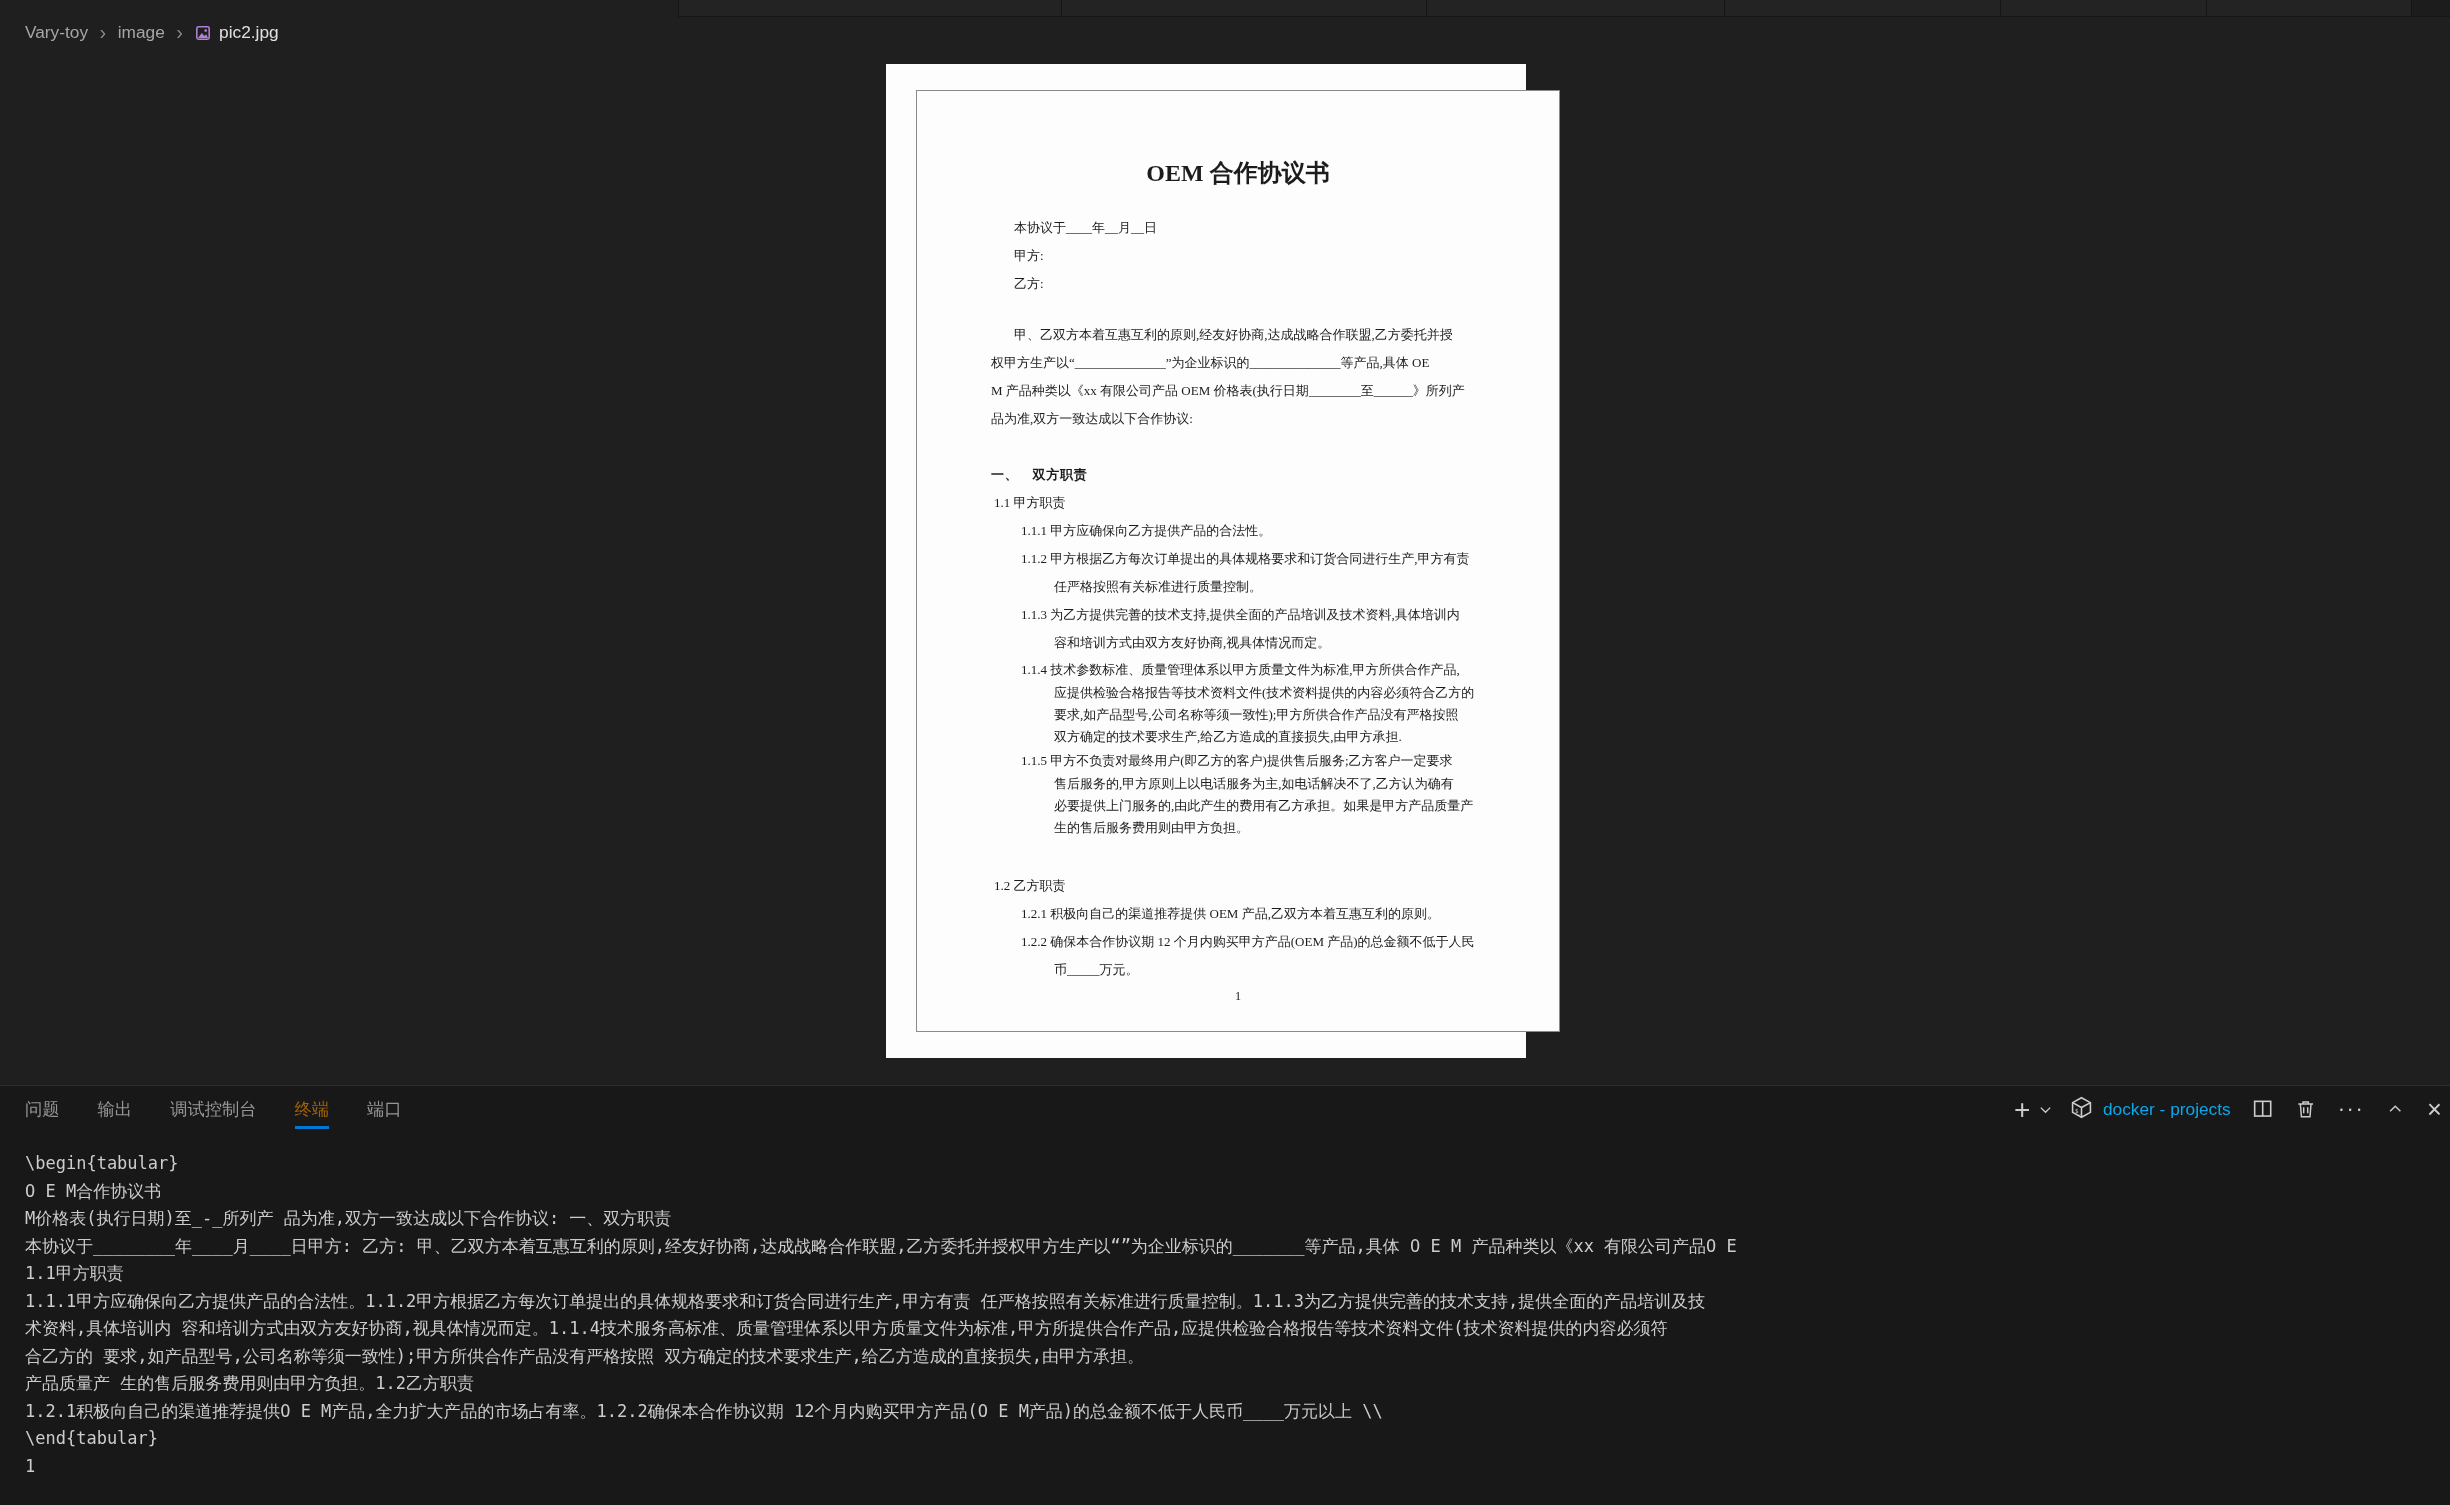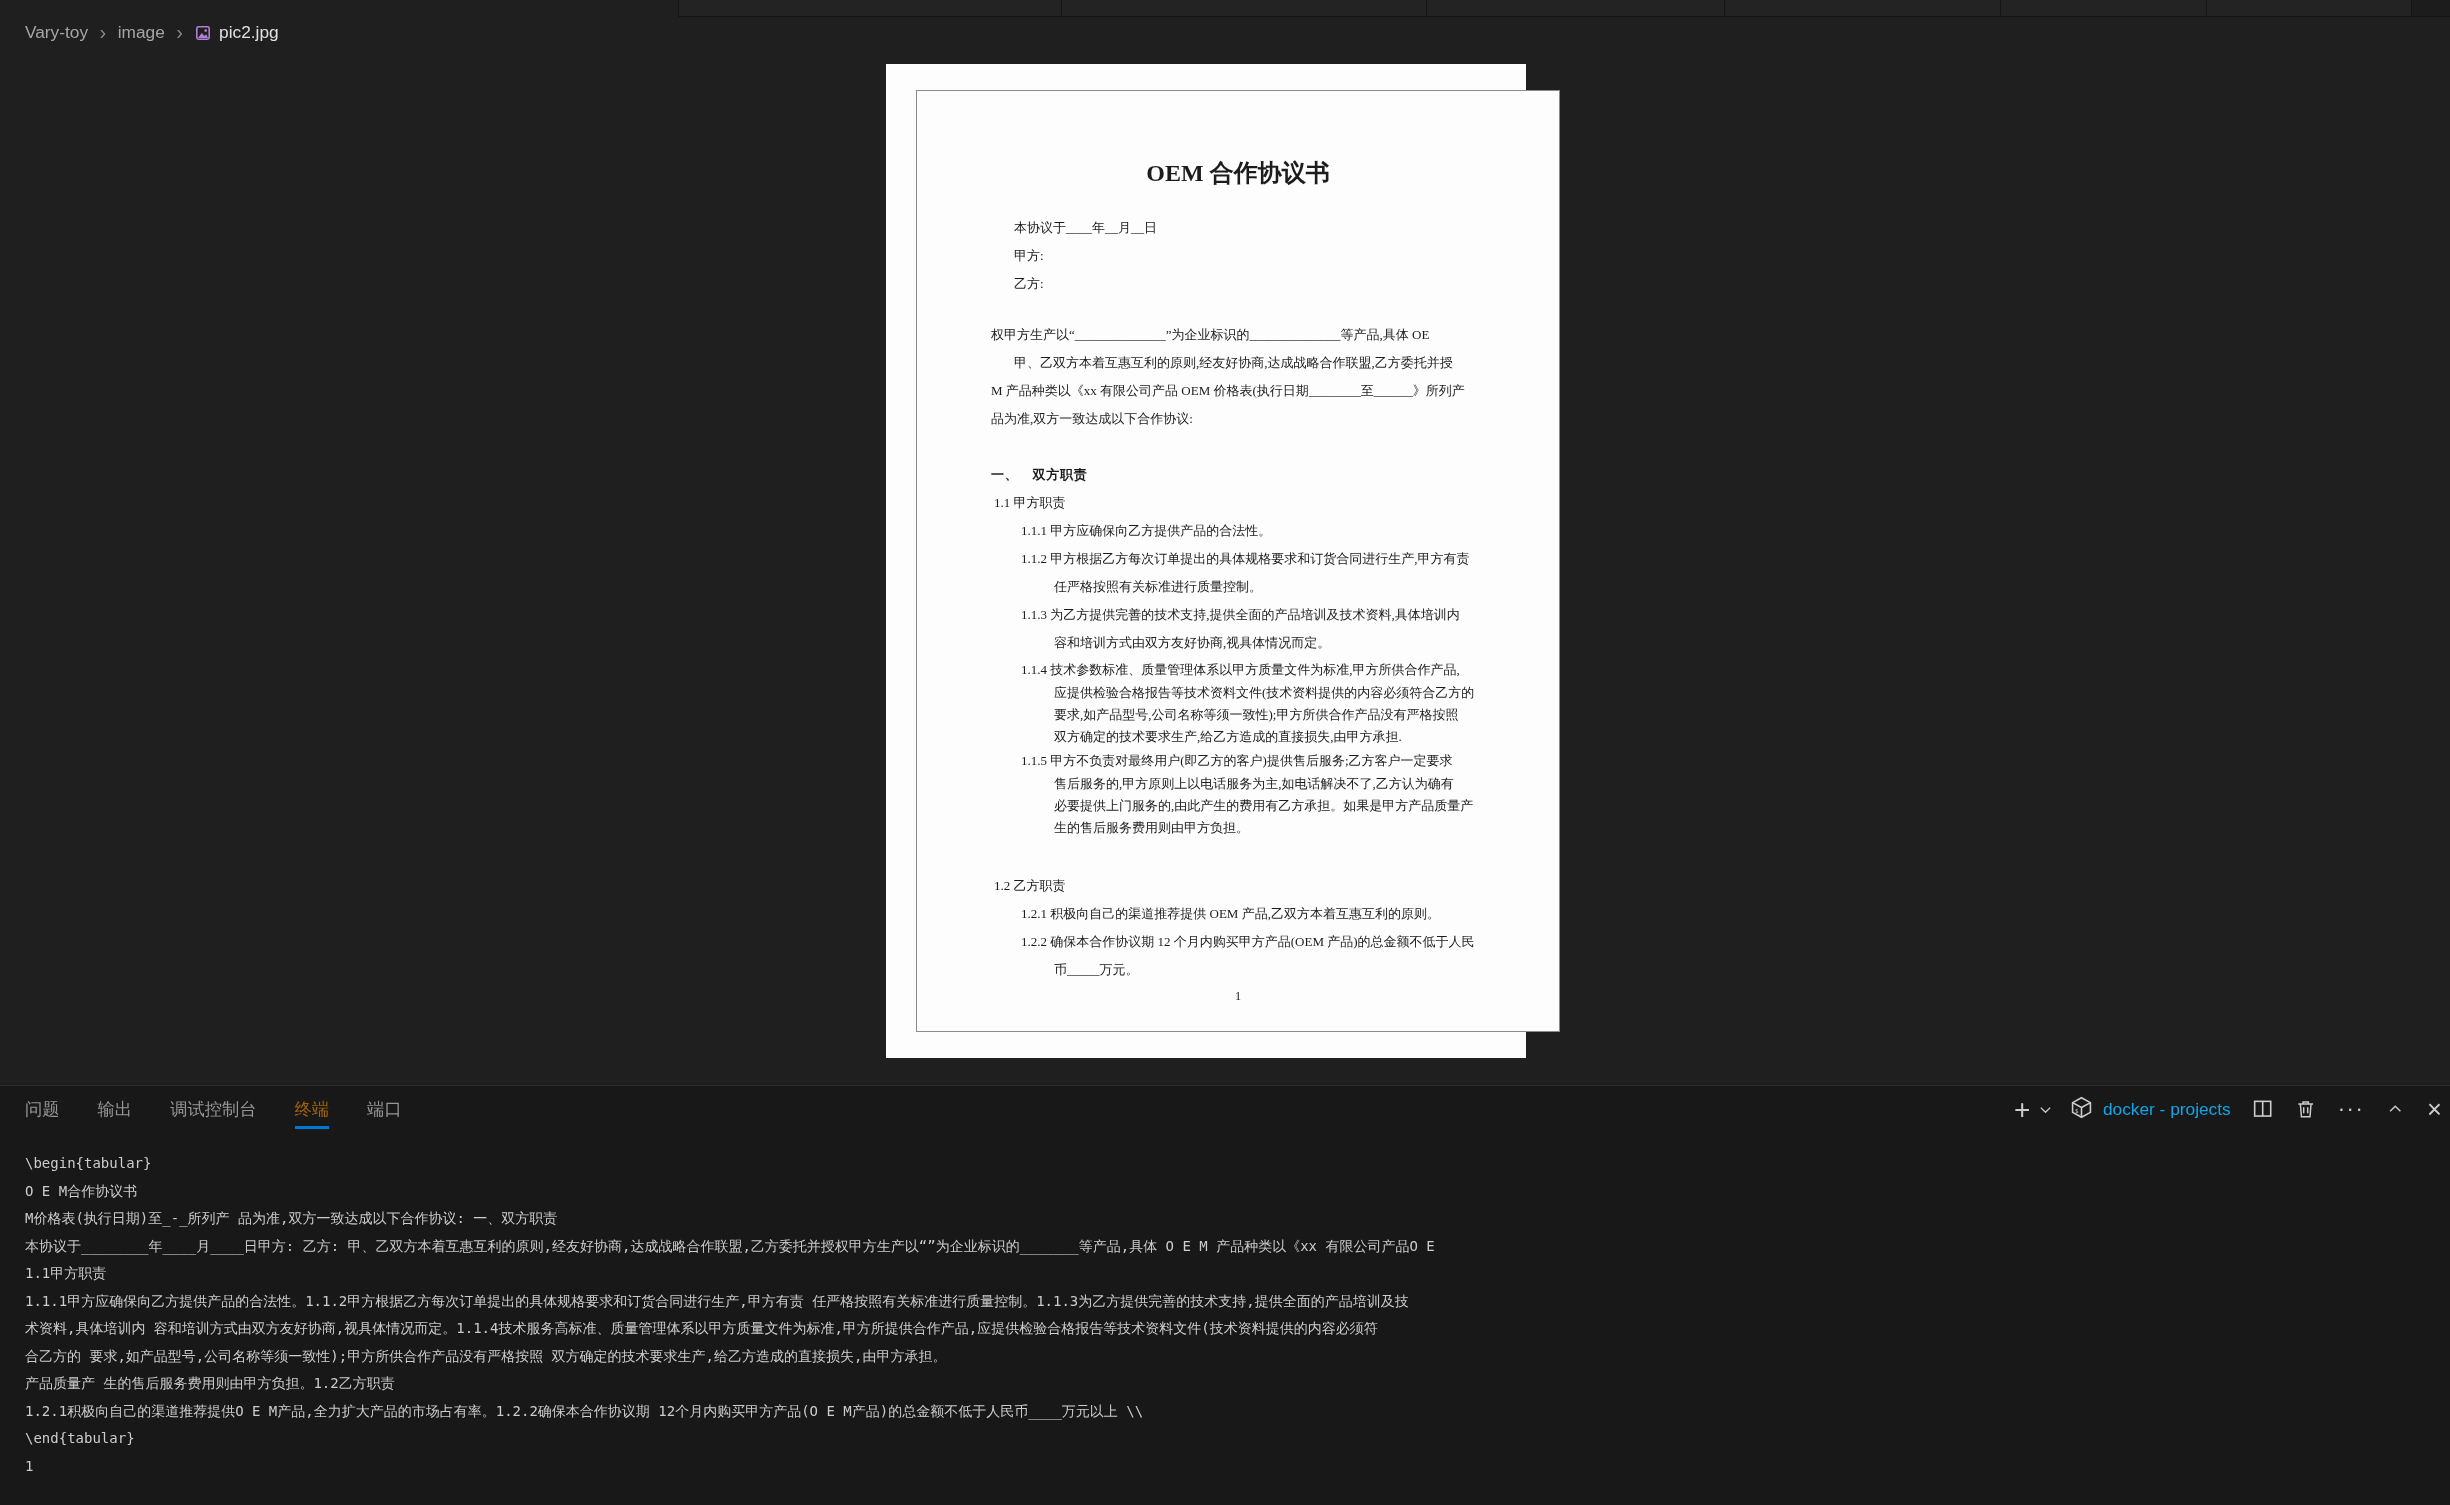--- a/index.html
+++ b/index.html
@@ -89,21 +89,21 @@
   .profile-group { display:flex; align-items:center; margin-left:16.5px; margin-right:21.4px; }
   .profile-label { font-size:17.3px; color:#0ea5e9; margin-left:10px; white-space:nowrap; }
   .glyph-dots { font-size:22px; letter-spacing:1.6px; margin:0 23px 0 21.4px; line-height:16.5px; }
   .glyph-close { font-size:25.5px; font-weight:200; margin-left:23px; line-height:20px; }
   .mr26 { margin-right:21.4px; }
 
   .term {
     position:absolute; top:49px; left:0; right:0; bottom:0;
     padding:15px 0 0 25px; overflow:hidden;
     font-family:"DejaVu Sans Mono","Liberation Mono",monospace;
-    font-size:14px; color:#cccccc;
+    font-size:17px; color:#cccccc;
   }
   .tl { height:27.5px; line-height:27.5px; white-space:pre; }
 </style>
 </head>
 <body>
 
 <div class="tabstrip">
   <div class="inactive-zone"></div>
   <div class="tail-zone"></div>
   <div class="tab-divider" style="left:678px"></div>
@@ -140,23 +140,23 @@
           <div class="dl c-sp"><span></span></div>
 
           <div class="dl c-label"><span>本协议于____年__月__日</span></div>
 
           <div class="dl c-label"><span>甲方:</span></div>
 
           <div class="dl c-label"><span>乙方:</span></div>
 
           <div class="dl c-sp"><span></span></div>
 
+          <div class="dl c-pi"><span>甲、乙双方本着互惠互利的原则,经友好协商,达成战略合作联盟,乙方委托并授</span></div>
+
           <div class="dl c-pp"><span>权甲方生产以“______________”为企业标识的______________等产品,具体 OE</span></div>
-
-          <div class="dl c-pi"><span>甲、乙双方本着互惠互利的原则,经友好协商,达成战略合作联盟,乙方委托并授</span></div>
 
           <div class="dl c-pp"><span>M 产品种类以《xx 有限公司产品 OEM 价格表(执行日期________至______》所列产</span></div>
 
           <div class="dl c-pp"><span>品为准,双方一致达成以下合作协议:</span></div>
 
           <div class="dl c-sp2"><span></span></div>
 
           <div class="dl c-h"><span>一、　双方职责</span></div>
 
           <div class="dl c-s"><span>1.1 甲方职责</span></div>

